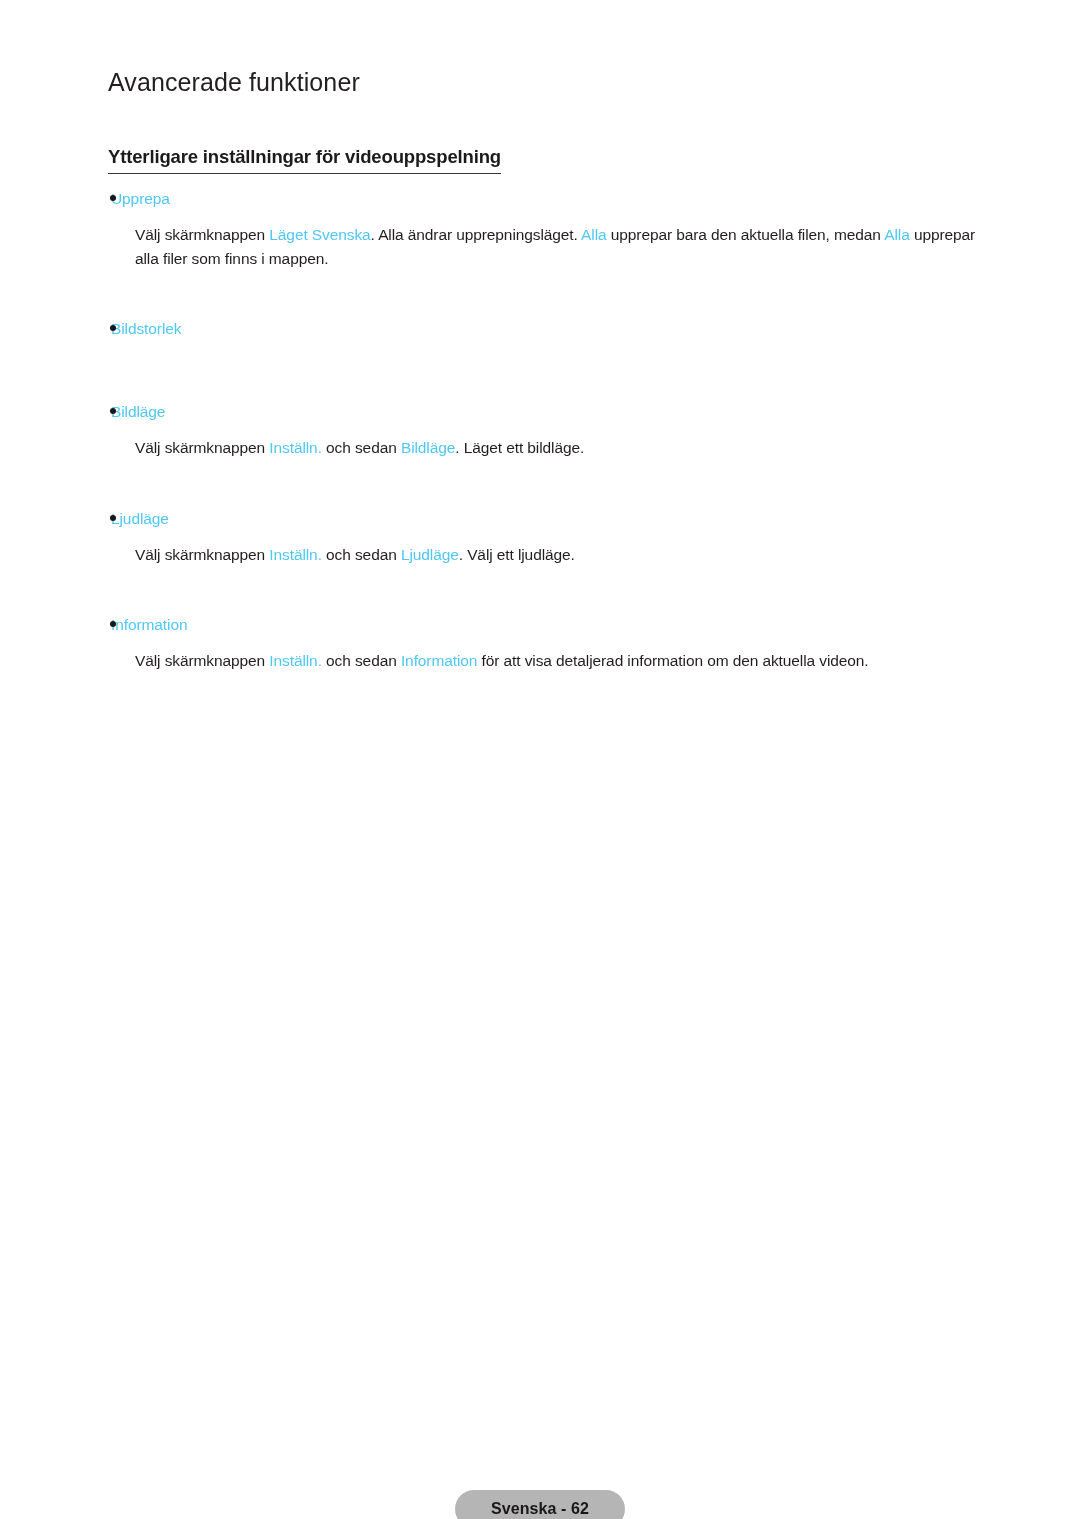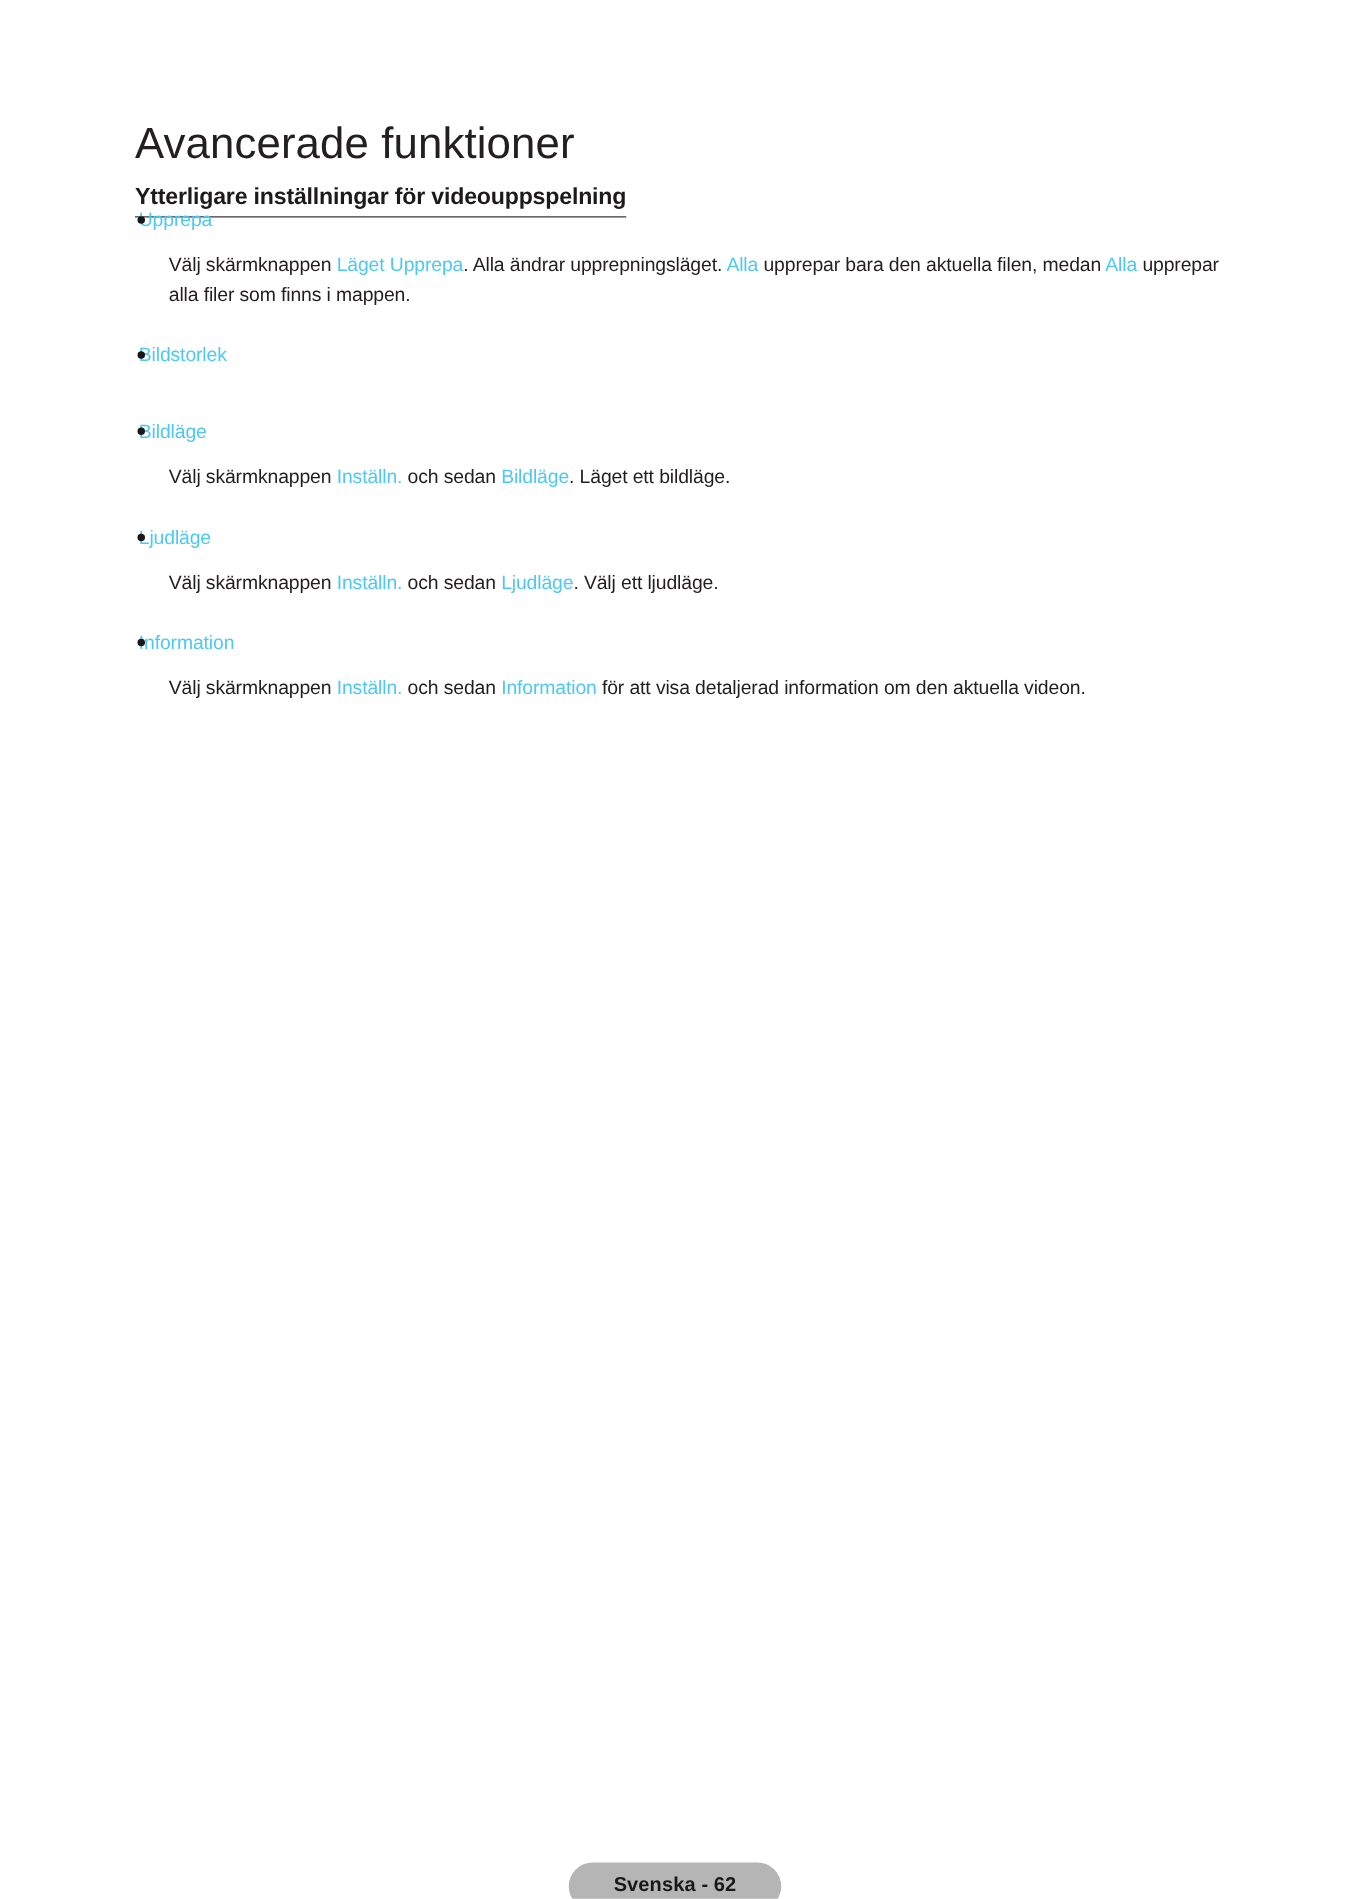--- a/index.html
+++ b/index.html
@@ -24,22 +24,22 @@
     top: 0;
     width: 1080px;
     height: 1519px;
     box-sizing: border-box;
   }
 
   
   .page-title {
     position: absolute;
     left: 108px;
-    top: 73px;
-    font-size: 35px;
+    top: 52px;
+    font-size: 25px;
     font-weight: 300;
     letter-spacing: 0.1px;
     color: #231f20;
     line-height: 1.1;
     white-space: nowrap;
   }
 
   .section-heading {
     position: absolute;
     left: 108px;
@@ -62,20 +62,21 @@
   }
 
   .entry {
     position: relative;
   }
 
   .bullet-row {
     position: relative;
     padding-left: 111px;
     min-height: 22px;
+    margin-top: 22px;
   }
 
   .bullet-dot {
     position: absolute;
     left: 110px;
     top: 7px;
     width: 6px;
     height: 6px;
     border-radius: 50%;
     background: #1a1718;
@@ -137,21 +138,21 @@
 <div class="page">
 
   <h1 class="page-title">Avancerade funktioner</h1>
 
   <h2 class="section-heading">Ytterligare inställningar för videouppspelning</h2>
 
   <div class="content">
       <div class="entry">
         <div class="bullet-row"><span class="bullet-dot"></span><span class="bullet-label">Upprepa</span></div>
         <div class="gap-label-desc"></div>
-        <p class="desc" style="margin: 0px;"><span>Välj skärmknappen </span><span class="lnk">Läget Upprepa</span><span>. Alla ändrar upprepningsläget. </span><span class="lnk">Alla</span><span> upprepar bara den aktuella filen, medan </span><span class="lnk">Alla</span><span> upprepar alla filer som finns i mappen.</span></p>
+        <p class="desc" style="margin: 0px;"><span>Välj skärmknappen </span><span class="lnk">Läget Svenska</span><span>. Alla ändrar upprepningsläget. </span><span class="lnk">Alla</span><span> upprepar bara den aktuella filen, medan </span><span class="lnk">Alla</span><span> upprepar alla filer som finns i mappen.</span></p>
         <div class="gap-block"></div>
       </div>
       <div class="entry">
         <div class="bullet-row"><span class="bullet-dot"></span><span class="bullet-label">Bildstorlek</span></div>
         <div class="gap-label-desc"></div>
         <div class="gap-block"></div>
       </div>
       <div class="entry">
         <div class="bullet-row"><span class="bullet-dot"></span><span class="bullet-label">Bildläge</span></div>
         <div class="gap-label-desc"></div>

